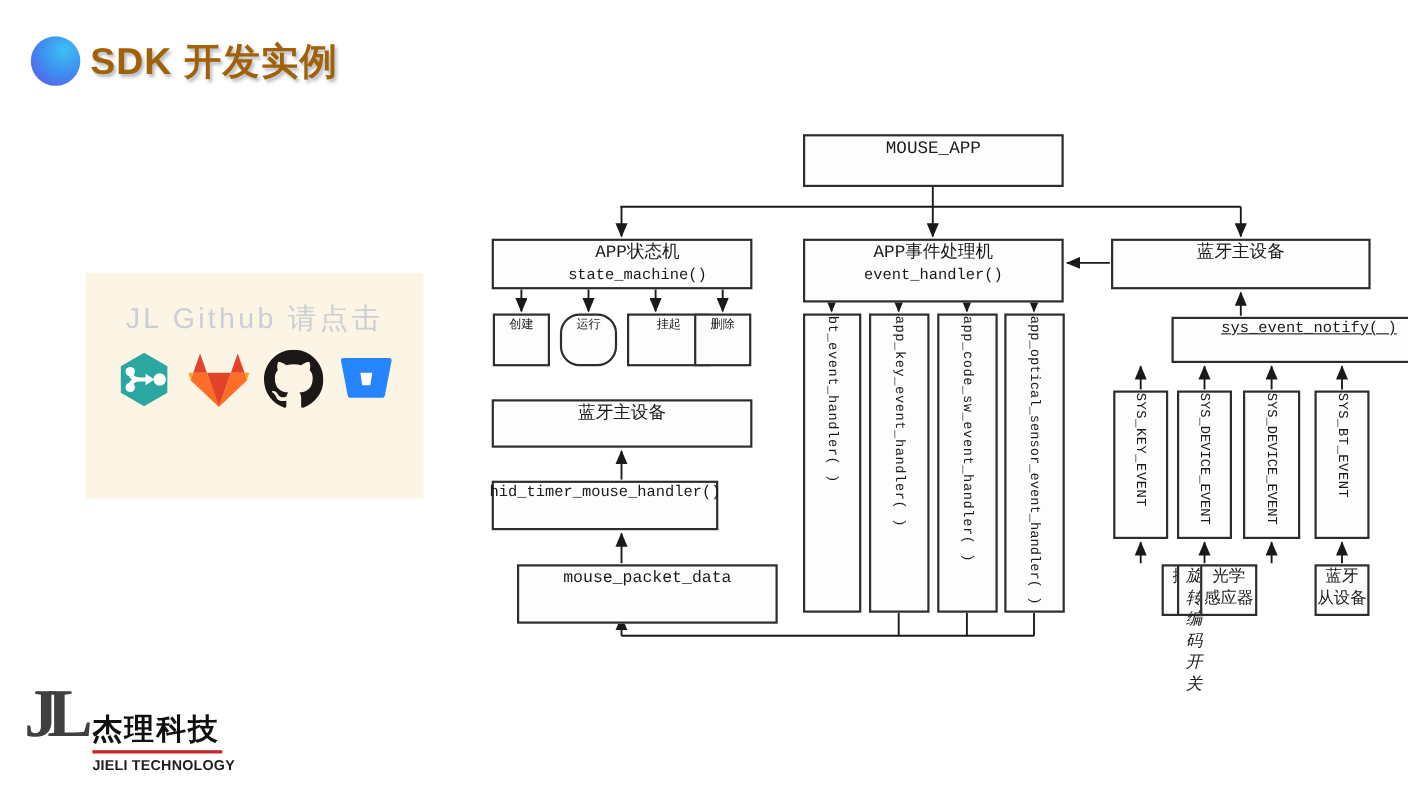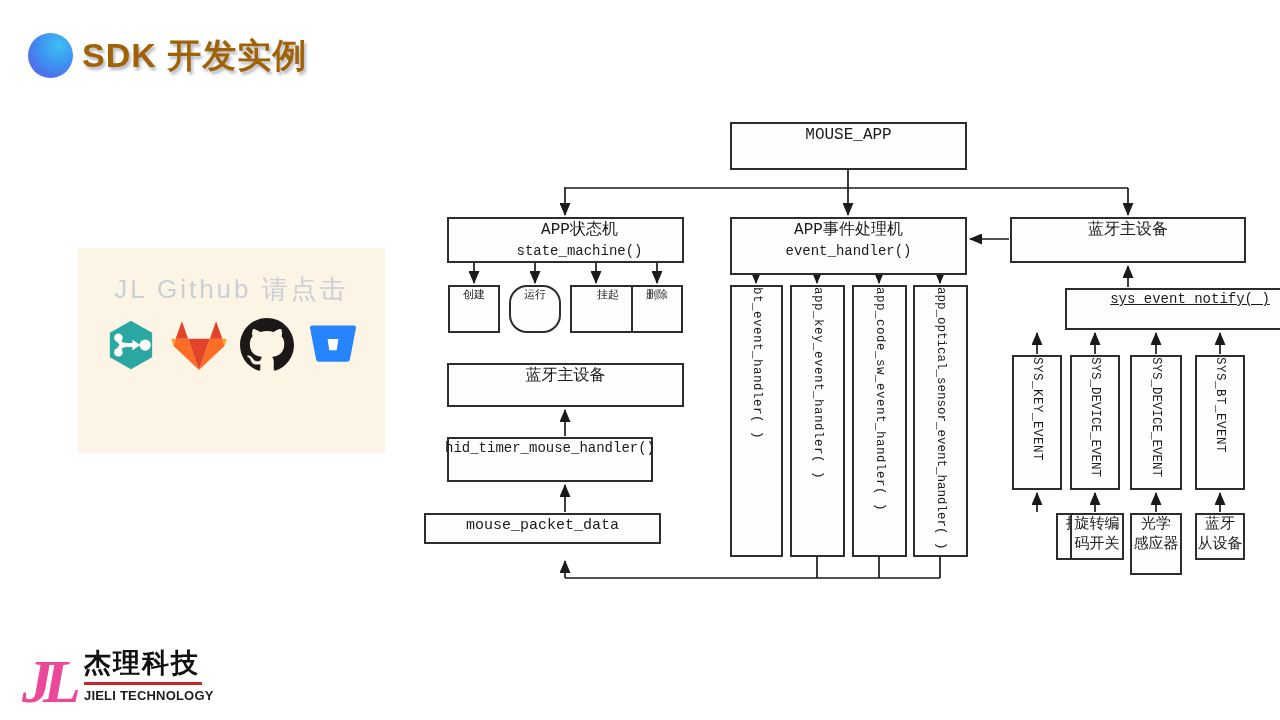--- a/index.html
+++ b/index.html
@@ -42,24 +42,24 @@
   .code { font-size:14px; line-height:1.4; }
   .vtext {
     writing-mode:vertical-rl; text-orientation:mixed;
     font-size:12.5px; letter-spacing:.5px; white-space:nowrap;
   }
   .devbox { font-size:15px; line-height:1.3; white-space:pre-line; }
   .statebox { font-size:11px; }
   .connectors { position:absolute; left:0; top:0; }
   
   .logo-mark {
-    position:absolute; left:22px; top:650px;
+    position:absolute; left:22px; top:618px;
     font-family:"Liberation Serif","DejaVu Serif",serif;
-    font-style:italic; font-weight:bold; font-size:62px; line-height:1;
-    color:#ec4899; letter-spacing:-10px;
+    font-weight:bold; font-size:62px; line-height:1;
+    color:#404040; letter-spacing:-10px;
   }
   .company-cn {
     position:absolute; left:84px; top:645px;
     font-size:27px; font-weight:bold; color:#101010; letter-spacing:2px; white-space:nowrap;
   }
   .logo-rule { position:absolute; left:84px; top:682px; width:118px; height:3px; background:#c9252c; }
   .company-en {
     position:absolute; left:84px; top:688px;
     font-size:13px; font-weight:bold; color:#1d1d1d; letter-spacing:.2px; white-space:nowrap;
   }
@@ -157,21 +157,21 @@
 <div class="dbox statebox" style="left:631px;top:285px;width:52px;height:48px;">
   <span>删除</span>
 </div>
 
 <div class="dbox" style="left:447px;top:363px;width:237px;height:44px;">
   <span class="cn">蓝牙主设备</span>
 </div>
 <div class="dbox" style="left:447px;top:437px;width:206px;height:45px;">
   <span class="code">hid_timer_mouse_handler()</span>
 </div>
-<div class="dbox" style="left:424px;top:513px;width:237px;height:31px;">
+<div class="dbox" style="left:470px;top:513px;width:237px;height:54px;">
   <span class="code" style="font-size:15px;">mouse_packet_data</span>
 </div>
 
 <div class="dbox" style="left:730px;top:217px;width:237px;height:58px;">
   <span class="cn">APP事件处理机</span>
   <span class="code">event_handler()</span>
 </div>
 
 <div class="dbox" style="left:730px;top:285px;width:53px;height:272px;">
   <span class="vtext">bt_event_handler( )</span>
@@ -202,25 +202,25 @@
 <div class="dbox" style="left:1130px;top:355px;width:52px;height:135px;">
   <span class="vtext" style="letter-spacing:0;">SYS_DEVICE_EVENT</span>
 </div>
 <div class="dbox" style="left:1195px;top:355px;width:50px;height:135px;">
   <span class="vtext">SYS_BT_EVENT</span>
 </div>
 
 <div class="dbox devbox" style="left:1012px;top:513px;width:50px;height:47px;margin-left:44px;">
   <span>按键</span>
 </div>
-<div class="dbox devbox" style="left:1070px;top:513px;width:54px;height:47px;">
+<div class="dbox devbox" style="left:1070px;top:513px;width:31px;height:47px;font-style:italic;">
   <span>旋转编
 码开关</span>
 </div>
-<div class="dbox devbox" style="left:1130px;top:513px;width:52px;height:62px;">
+<div class="dbox devbox" style="left:1091px;top:513px;width:52px;height:47px;">
   <span>光学
 感应器</span>
 </div>
 <div class="dbox devbox" style="left:1195px;top:513px;width:50px;height:47px;">
   <span>蓝牙
 从设备</span>
 </div>
 
 <div class="logo-mark">JL</div>
 <div class="company-cn">杰理科技</div>

